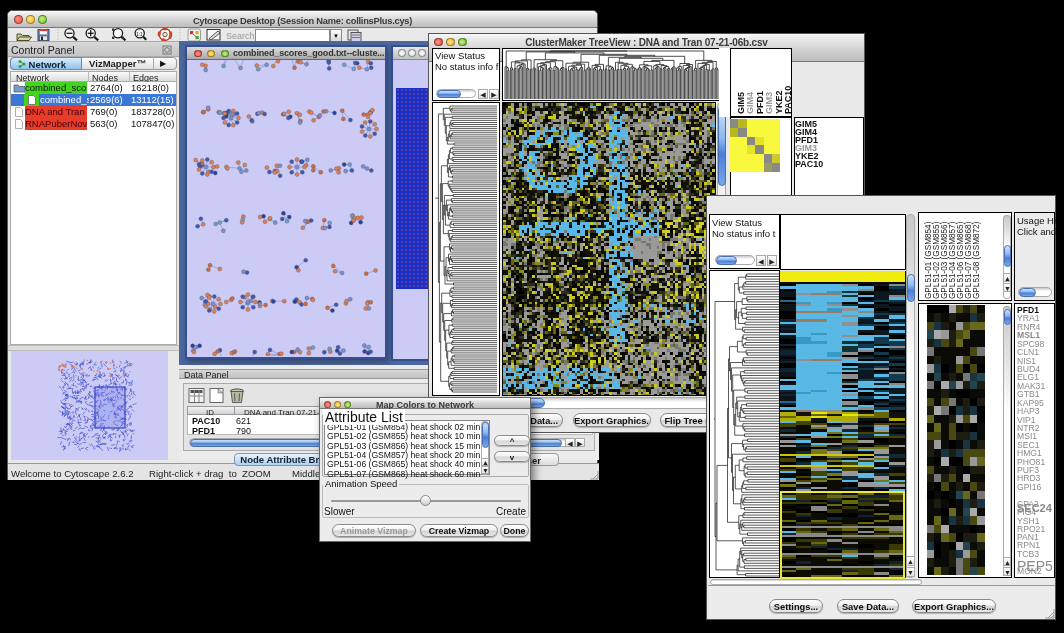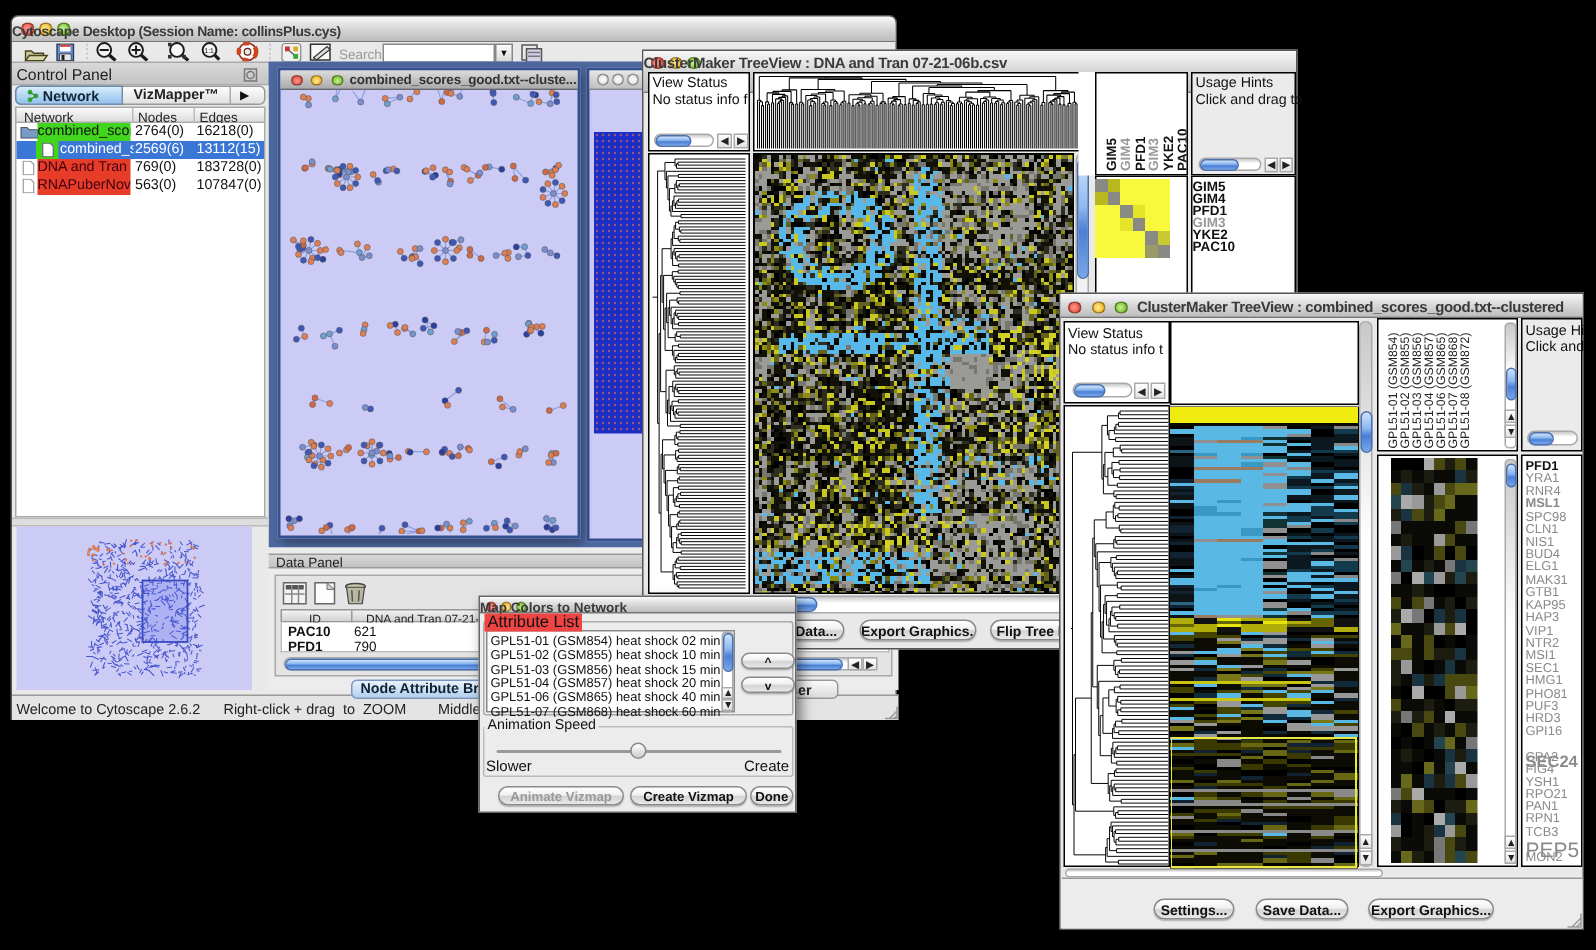--- a/index.html
+++ b/index.html
@@ -4,21 +4,21 @@
 body{width:1064px;height:633px;background:#000;overflow:hidden;position:relative;
  font-family:"Liberation Sans",sans-serif;-webkit-font-smoothing:antialiased}
 .abs{position:absolute}
 .titlebar{background:linear-gradient(#f4f4f4,#d8d8d8 45%,#bdbdbd);border-bottom:1px solid #777;
  border-top:1px solid #f8f8f8}
 .tl{position:absolute;top:3px;width:8.5px;height:8.5px;border-radius:50%;border:0.5px solid rgba(0,0,0,.35)}
 .tl.r{background:radial-gradient(circle at 3px 3px,#ff9990,#ec6456 60%,#c33)}
 .tl.y{background:radial-gradient(circle at 3px 3px,#ffe9a0,#f5c440 60%,#d90)}
 .tl.g{background:radial-gradient(circle at 3px 3px,#c8f0a0,#8ece46 60%,#591)}
 .tl.w{background:radial-gradient(circle at 3px 3px,#fff,#e8e8e8 60%,#bbb)}
-.wtitle{position:absolute;width:100%;font-weight:bold;color:#3a3a3a;white-space:nowrap}
+.wtitle{position:absolute;width:100%;text-align:center;font-weight:bold;color:#3a3a3a;white-space:nowrap}
 .aquab{position:absolute;background:linear-gradient(#fff,#f0f0f0 45%,#d4d4d4 55%,#e8e8e8);
  border:1px solid #8a8a8a;border-radius:9px;text-align:center;font-weight:bold;color:#111;
  box-shadow:0 1px 1px rgba(0,0,0,.25);white-space:nowrap;overflow:hidden}
 .strack{position:absolute;background:linear-gradient(#c8c8c8,#fff 40%,#fff);border:1px solid #aaa;border-radius:99px}
 .spill{position:absolute;border-radius:99px;background:linear-gradient(#cfe2fa,#8db8f0 40%,#4a7fd6 60%,#78a8e8);
  border:1px solid #4a6fb0}
 .sarrow{position:absolute;background:linear-gradient(#fff,#e2e2e2);border:1px solid #aaa;
  font-size:7px;text-align:center;color:#222}
 .panel{position:absolute;border:1px solid #000;background:#fff}
 .gpanel{position:absolute;border:1px solid #000;background:#ebebeb}
@@ -608,27 +608,20 @@
     <div class="spill" style="left:288.5px;top:72px;width:8px;height:80px"></div>
     <div class="panel" style="left:290px;top:14px;width:11px;height:69px;border:none;background:#fff"></div>
     <div class="panel" style="left:301px;top:14px;width:62px;height:69px;border-top:1px solid #000"><svg width="60" height="67">
         <text transform="translate(13,65) rotate(-90)" font-size="9" font-weight="bold" fill="#111" font-family="Liberation Sans">GIM5</text>
         <text transform="translate(22,65) rotate(-90)" font-size="9" font-weight="bold" fill="#999" font-family="Liberation Sans">GIM4</text>
         <text transform="translate(32,65) rotate(-90)" font-size="9" font-weight="bold" fill="#111" font-family="Liberation Sans">PFD1</text>
         <text transform="translate(41,65) rotate(-90)" font-size="9" font-weight="bold" fill="#999" font-family="Liberation Sans">GIM3</text>
         <text transform="translate(51,65) rotate(-90)" font-size="9" font-weight="bold" fill="#111" font-family="Liberation Sans">YKE2</text>
         <text transform="translate(60,65) rotate(-90)" font-size="9" font-weight="bold" fill="#111" font-family="Liberation Sans">PAC10</text>
       </svg></div>
-    <div class="gpanel" style="left:365px;top:14px;width:70px;height:69px">
-      <div style="position:absolute;left:2px;top:1px;font-size:9.5px;color:#111;white-space:nowrap">Usage Hints<br>Click and drag to</div>
-      <div class="strack" style="left:4px;top:56px;width:42px;height:9px"></div>
-      <div class="spill" style="left:5px;top:56.5px;width:26px;height:8px"></div>
-      <div class="sarrow" style="left:48px;top:56px;width:9px;height:10px;line-height:10px">◀</div>
-      <div class="sarrow" style="left:58px;top:56px;width:9px;height:10px;line-height:10px">▶</div>
-    </div>
     <div class="panel" style="left:301px;top:83px;width:62px;height:279px"></div>
     <div class="panel" style="left:365px;top:83px;width:70px;height:279px"></div>
     <svg style="position:absolute;left:301px;top:85px" width="50.4" height="52.8" shape-rendering="crispEdges">
       <path fill="#8a8a84" d="M0 0h8.4v8.8h-8.4zM8.4 8.8h8.4v8.8h-8.4zM16.8 17.6h8.4v8.8h-8.4zM25.2 26.4h8.4v8.8h-8.4zM33.6 35.2h8.4v8.8h-8.4zM42 44h8.4v8.8h-8.4z"></path>
       <path fill="#b8b81e" d="M8.4 0h8.4v8.8h-8.4zM0 8.8h8.4v8.8h-8.4z"></path>
       <path fill="#f8f83c" d="M16.8 0h8.4v8.8h-8.4zM25.2 0h8.4v8.8h-8.4zM33.6 0h8.4v8.8h-8.4zM42 0h8.4v8.8h-8.4zM16.8 8.8h8.4v8.8h-8.4zM25.2 8.8h8.4v8.8h-8.4zM33.6 8.8h8.4v8.8h-8.4zM42 8.8h8.4v8.8h-8.4zM0 17.6h8.4v8.8h-8.4zM8.4 17.6h8.4v8.8h-8.4zM33.6 17.6h8.4v8.8h-8.4zM42 17.6h8.4v8.8h-8.4zM0 26.4h8.4v8.8h-8.4zM8.4 26.4h8.4v8.8h-8.4zM33.6 26.4h8.4v8.8h-8.4zM42 26.4h8.4v8.8h-8.4zM0 35.2h8.4v8.8h-8.4zM8.4 35.2h8.4v8.8h-8.4zM16.8 35.2h8.4v8.8h-8.4zM25.2 35.2h8.4v8.8h-8.4zM0 44h8.4v8.8h-8.4zM8.4 44h8.4v8.8h-8.4zM16.8 44h8.4v8.8h-8.4zM25.2 44h8.4v8.8h-8.4z"></path>
       <path fill="#e4e428" d="M25.2 17.6h8.4v8.8h-8.4zM16.8 26.4h8.4v8.8h-8.4z"></path>
       <path fill="#caca30" d="M42 35.2h8.4v8.8h-8.4z"></path>
       <path fill="#9a9a68" d="M33.6 44h8.4v8.8h-8.4z"></path>
     </svg>
@@ -639,26 +632,20 @@
     <div class="abs" style="left:366px;top:117px;font-size:9px;font-weight:bold;color:#111">YKE2</div>
     <div class="abs" style="left:366px;top:125px;font-size:9px;font-weight:bold;color:#111">PAC10</div>
     <div class="strack" style="left:3px;top:363px;width:280px;height:12px"></div>
     <div class="spill" style="left:4px;top:364px;width:112px;height:10px"></div>
     <div class="aquab" style="left:10px;top:379px;width:58px;height:14px;font-size:9.3px;line-height:14px">Settings...</div>
     <div class="aquab" style="left:72px;top:379px;width:62px;height:14px;font-size:9.3px;line-height:14px">Save Data...</div>
     <div class="aquab" style="left:144px;top:379px;width:78px;height:14px;font-size:9.3px;line-height:14px">Export Graphics...</div>
     <div class="aquab" style="left:231px;top:379px;width:78px;height:14px;font-size:9.3px;line-height:14px">Flip Tree Nodes</div>
   </div>
 <div class="abs" style="left:706px;top:195px;width:350px;height:425px;background:#e9e9e9;border:1px solid #555;z-index:3">
-    <div class="titlebar abs" style="left:0;top:0;width:100%;height:16px">
-      <div class="tl r" style="left:5px;top:3.5px"></div>
-      <div class="tl y" style="left:21px;top:3.5px"></div>
-      <div class="tl g" style="left:36px;top:3.5px"></div>
-      <div class="wtitle" style="top:2.5px;font-size:10px;letter-spacing:-0.25px;text-align:left;left:51px">ClusterMaker TreeView : combined_scores_good.txt--clustered</div>
-    </div>
     <div class="panel" style="left:2px;top:18px;width:71px;height:55px">
       <div style="position:absolute;left:2px;top:2px;font-size:9.5px;color:#111;white-space:nowrap">View Status<br>No status info t</div>
       <div class="strack" style="left:5px;top:40px;width:40px;height:10px"></div>
       <div class="spill" style="left:6px;top:40.5px;width:21px;height:9px"></div>
       <div class="sarrow" style="left:46px;top:40px;width:10px;height:11px;line-height:11px">◀</div>
       <div class="sarrow" style="left:57px;top:40px;width:10px;height:11px;line-height:11px">▶</div>
     </div>
     <div class="panel" style="left:73px;top:18px;width:126px;height:56px"></div>
     <div class="panel" style="left:2px;top:74px;width:71px;height:308px"><svg width="69" height="306">
         <path stroke="#000" stroke-width="0.65" fill="none" d="M36.7 3L69 3M36.7 5.5L69 5.5M36.7 3L36.7 5.5M35.7 4.3L36.7 4.3M35.7 8.1L69 8.1M35.7 4.3L35.7 8.1M35.6 10.6L69 10.6M35.6 13.2L69 13.2M35.6 10.6L35.6 13.2M33.9 11.9L35.6 11.9M33.9 15.7L69 15.7M33.9 11.9L33.9 15.7M32.9 13.8L33.9 13.8M32.9 18.2L69 18.2M32.9 13.8L32.9 18.2M33.7 20.8L69 20.8M33.7 23.3L69 23.3M33.7 20.8L33.7 23.3M29.3 16L32.9 16M29.3 22L33.7 22M29.3 16L29.3 22M28.3 6.2L35.7 6.2M28.3 19L29.3 19M28.3 6.2L28.3 19M37.8 28.4L69 28.4M37.8 30.9L69 30.9M37.8 28.4L37.8 30.9M36.8 25.8L69 25.8M36.8 29.6L37.8 29.6M36.8 25.8L36.8 29.6M32.2 27.7L36.8 27.7M32.2 33.5L69 33.5M32.2 27.7L32.2 33.5M36 36L69 36M36 38.5L69 38.5M36 36L36 38.5M36.7 41.1L69 41.1M36.7 43.6L69 43.6M36.7 41.1L36.7 43.6M36.4 46.1L69 46.1M36.4 48.7L69 48.7M36.4 46.1L36.4 48.7M32.3 42.3L36.7 42.3M32.3 47.4L36.4 47.4M32.3 42.3L32.3 47.4M31.3 37.3L36 37.3M31.3 44.9L32.3 44.9M31.3 37.3L31.3 44.9M34.9 51.2L69 51.2M34.9 53.8L69 53.8M34.9 51.2L34.9 53.8M28.6 41.1L31.3 41.1M28.6 52.5L34.9 52.5M28.6 41.1L28.6 52.5M26.6 30.6L32.2 30.6M26.6 46.8L28.6 46.8M26.6 30.6L26.6 46.8M34.1 58.8L69 58.8M34.1 61.4L69 61.4M34.1 58.8L34.1 61.4M32.6 56.3L69 56.3M32.6 60.1L34.1 60.1M32.6 56.3L32.6 60.1M25.6 38.7L26.6 38.7M25.6 58.2L32.6 58.2M25.6 38.7L25.6 58.2M24.6 12.6L28.3 12.6M24.6 48.4L25.6 48.4M24.6 12.6L24.6 48.4M36.1 66.4L69 66.4M36.1 69L69 69M36.1 66.4L36.1 69M33.2 63.9L69 63.9M33.2 67.7L36.1 67.7M33.2 63.9L33.2 67.7M35.3 71.5L69 71.5M35.3 74.1L69 74.1M35.3 71.5L35.3 74.1M33.7 72.8L35.3 72.8M33.7 76.6L69 76.6M33.7 72.8L33.7 76.6M32.2 65.8L33.2 65.8M32.2 74.7L33.7 74.7M32.2 65.8L32.2 74.7M37.2 81.7L69 81.7M37.2 84.2L69 84.2M37.2 81.7L37.2 84.2M36.2 79.1L69 79.1M36.2 82.9L37.2 82.9M36.2 79.1L36.2 82.9M27.4 70.3L32.2 70.3M27.4 81L36.2 81M27.4 70.3L27.4 81M34.5 89.3L69 89.3M34.5 91.8L69 91.8M34.5 89.3L34.5 91.8M33.5 86.7L69 86.7M33.5 90.6L34.5 90.6M33.5 86.7L33.5 90.6M32.5 88.7L33.5 88.7M32.5 94.4L69 94.4M32.5 88.7L32.5 94.4M34.2 99.4L69 99.4M34.2 102L69 102M34.2 99.4L34.2 102M34.9 109.6L69 109.6M34.9 112.1L69 112.1M34.9 109.6L34.9 112.1M33.9 110.9L34.9 110.9M33.9 114.7L69 114.7M33.9 110.9L33.9 114.7M32.9 107.1L69 107.1M32.9 112.8L33.9 112.8M32.9 107.1L32.9 112.8M31.6 104.5L69 104.5M31.6 109.9L32.9 109.9M31.6 104.5L31.6 109.9M30.6 100.7L34.2 100.7M30.6 107.2L31.6 107.2M30.6 100.7L30.6 107.2M37.4 119.7L69 119.7M37.4 122.3L69 122.3M37.4 119.7L37.4 122.3M34.9 117.2L69 117.2M34.9 121L37.4 121M34.9 117.2L34.9 121M34.8 124.8L69 124.8M34.8 127.4L69 127.4M34.8 124.8L34.8 127.4M36.5 132.4L69 132.4M36.5 135L69 135M36.5 132.4L36.5 135M33.8 140L69 140M33.8 142.6L69 142.6M33.8 140L33.8 142.6M32.8 137.5L69 137.5M32.8 141.3L33.8 141.3M32.8 137.5L32.8 141.3M31.3 133.7L36.5 133.7M31.3 139.4L32.8 139.4M31.3 133.7L31.3 139.4M35.1 145.1L69 145.1M35.1 147.7L69 147.7M35.1 145.1L35.1 147.7M30.3 136.6L31.3 136.6M30.3 146.4L35.1 146.4M30.3 136.6L30.3 146.4M29.3 141.5L30.3 141.5M29.3 150.2L69 150.2M29.3 141.5L29.3 150.2M27.7 129.9L69 129.9M27.7 145.8L29.3 145.8M27.7 129.9L27.7 145.8M26.7 126.1L34.8 126.1M26.7 137.9L27.7 137.9M26.7 126.1L26.7 137.9M34.9 157.8L69 157.8M34.9 160.3L69 160.3M34.9 157.8L34.9 160.3M33.9 155.3L69 155.3M33.9 159.1L34.9 159.1M33.9 155.3L33.9 159.1M32.9 152.7L69 152.7M32.9 157.2L33.9 157.2M32.9 152.7L32.9 157.2M25.7 132L26.7 132M25.7 155L32.9 155M25.7 132L25.7 155M34.5 162.9L69 162.9M34.5 165.4L69 165.4M34.5 162.9L34.5 165.4M24.7 143.5L25.7 143.5M24.7 164.2L34.5 164.2M24.7 143.5L24.7 164.2M23.7 119.1L34.9 119.1M23.7 153.8L24.7 153.8M23.7 119.1L23.7 153.8M22.7 104L30.6 104M22.7 136.5L23.7 136.5M22.7 104L22.7 136.5M21.5 96.9L69 96.9M21.5 120.2L22.7 120.2M21.5 96.9L21.5 120.2M20.5 91.5L32.5 91.5M20.5 108.6L21.5 108.6M20.5 91.5L20.5 108.6M19.5 75.6L27.4 75.6M19.5 100L20.5 100M19.5 75.6L19.5 100M37.6 168L69 168M37.6 170.5L69 170.5M37.6 168L37.6 170.5M36.3 175.6L69 175.6M36.3 178.1L69 178.1M36.3 175.6L36.3 178.1M35.3 176.8L36.3 176.8M35.3 180.6L69 180.6M35.3 176.8L35.3 180.6M33.6 173L69 173M33.6 178.7L35.3 178.7M33.6 173L33.6 178.7M32.6 169.2L37.6 169.2M32.6 175.9L33.6 175.9M32.6 169.2L32.6 175.9M36.7 185.7L69 185.7M36.7 188.3L69 188.3M36.7 185.7L36.7 188.3M32.9 187L36.7 187M32.9 190.8L69 190.8M32.9 187L32.9 190.8M37.2 195.9L69 195.9M37.2 198.4L69 198.4M37.2 195.9L37.2 198.4M35.1 193.3L69 193.3M35.1 197.1L37.2 197.1M35.1 193.3L35.1 197.1M37.2 200.9L69 200.9M37.2 203.5L69 203.5M37.2 200.9L37.2 203.5M35.2 202.2L37.2 202.2M35.2 206L69 206M35.2 202.2L35.2 206M34.1 195.2L35.1 195.2M34.1 204.1L35.2 204.1M34.1 195.2L34.1 204.1M29.2 188.9L32.9 188.9M29.2 199.7L34.1 199.7M29.2 188.9L29.2 199.7M37.9 208.6L69 208.6M37.9 211.1L69 211.1M37.9 208.6L37.9 211.1M33.7 209.8L37.9 209.8M33.7 213.6L69 213.6M33.7 209.8L33.7 213.6M35.8 216.2L69 216.2M35.8 218.7L69 218.7M35.8 216.2L35.8 218.7M32.7 211.7L33.7 211.7M32.7 217.4L35.8 217.4M32.7 211.7L32.7 217.4M31.7 214.6L32.7 214.6M31.7 221.3L69 221.3M31.7 214.6L31.7 221.3M25.3 194.3L29.2 194.3M25.3 217.9L31.7 217.9M25.3 194.3L25.3 217.9M34.9 226.3L69 226.3M34.9 228.9L69 228.9M34.9 226.3L34.9 228.9M33.9 227.6L34.9 227.6M33.9 231.4L69 231.4M33.9 227.6L33.9 231.4M32.9 229.5L33.9 229.5M32.9 233.9L69 233.9M32.9 229.5L32.9 233.9M31.9 223.8L69 223.8M31.9 231.7L32.9 231.7M31.9 223.8L31.9 231.7M34.5 236.5L69 236.5M34.5 239L69 239M34.5 236.5L34.5 239M30.9 227.8L31.9 227.8M30.9 237.7L34.5 237.7M30.9 227.8L30.9 237.7M23.5 206.1L25.3 206.1M23.5 232.8L30.9 232.8M23.5 206.1L23.5 232.8M22.5 183.2L69 183.2M22.5 219.4L23.5 219.4M22.5 183.2L22.5 219.4M21.5 172.6L32.6 172.6M21.5 201.3L22.5 201.3M21.5 172.6L21.5 201.3M18.5 87.8L19.5 87.8M18.5 186.9L21.5 186.9M18.5 87.8L18.5 186.9M34 241.6L69 241.6M34 244.1L69 244.1M34 241.6L34 244.1M33 242.8L34 242.8M33 246.6L69 246.6M33 242.8L33 246.6M33.8 254.2L69 254.2M33.8 256.8L69 256.8M33.8 254.2L33.8 256.8M32.8 251.7L69 251.7M32.8 255.5L33.8 255.5M32.8 251.7L32.8 255.5M31.8 253.6L32.8 253.6M31.8 259.3L69 259.3M31.8 253.6L31.8 259.3M30.8 249.2L69 249.2M30.8 256.5L31.8 256.5M30.8 249.2L30.8 256.5M37.5 261.9L69 261.9M37.5 264.4L69 264.4M37.5 261.9L37.5 264.4M29.8 252.8L30.8 252.8M29.8 263.1L37.5 263.1M29.8 252.8L29.8 263.1M28.8 244.7L33 244.7M28.8 258L29.8 258M28.8 244.7L28.8 258M17.5 137.4L18.5 137.4M17.5 251.3L28.8 251.3M17.5 137.4L17.5 251.3M35.3 269.5L69 269.5M35.3 272L69 272M35.3 269.5L35.3 272M33.7 270.7L35.3 270.7M33.7 274.5L69 274.5M33.7 270.7L33.7 274.5M32.5 266.9L69 266.9M32.5 272.6L33.7 272.6M32.5 266.9L32.5 272.6M7 194.4L17.5 194.4M7 269.8L32.5 269.8M7 194.4L7 269.8M33.7 282.2L69 282.2M33.7 284.7L69 284.7M33.7 282.2L33.7 284.7M35.8 287.2L69 287.2M35.8 289.8L69 289.8M35.8 287.2L35.8 289.8M34 288.5L35.8 288.5M34 292.3L69 292.3M34 288.5L34 292.3M32.7 283.4L33.7 283.4M32.7 290.4L34 290.4M32.7 283.4L32.7 290.4M31.7 279.6L69 279.6M31.7 286.9L32.7 286.9M31.7 279.6L31.7 286.9M30.7 277.1L69 277.1M30.7 283.3L31.7 283.3M30.7 277.1L30.7 283.3M34.4 294.8L69 294.8M34.4 297.4L69 297.4M34.4 294.8L34.4 297.4M29.7 280.2L30.7 280.2M29.7 296.1L34.4 296.1M29.7 280.2L29.7 296.1M28.1 288.1L29.7 288.1M28.1 299.9L69 299.9M28.1 288.1L28.1 299.9M35.6 302.5L69 302.5M35.6 305L69 305M35.6 302.5L35.6 305M27.1 294L28.1 294M27.1 303.7L35.6 303.7M27.1 294L27.1 303.7M6 232.1L7 232.1M6 298.9L27.1 298.9M6 232.1L6 298.9M5 30.5L24.6 30.5M5 265.5L6 265.5M5 30.5L5 265.5M4 148L5 148"></path>
@@ -776,21 +763,21 @@
       <path d="M10 1 L10 10 L1 10 M10 4 L4 10 M10 7 L7 10" stroke="#999" fill="none"></path>
     </svg>
   </div>
 <div class="abs" style="left:319px;top:397px;width:212px;height:145px;background:#ececec;border:1px solid #666;box-shadow:3px 4px 8px rgba(0,0,0,.5);z-index:4">
     <div class="titlebar abs" style="left:0;top:0;width:100%;height:11px">
       <div class="tl r" style="left:4px;top:2px;width:7px;height:7px"></div>
       <div class="tl y" style="left:14px;top:2px;width:7px;height:7px"></div>
       <div class="tl g" style="left:24px;top:2px;width:7px;height:7px"></div>
       <div class="wtitle" style="top:1px;font-size:9px">Map Colors to Network</div>
     </div>
-    <div class="abs" style="left:3px;top:11px;font-size:11px;color:#111;background:#ef4444;z-index:3;padding:0 2px">Attribute List</div>
+    <div class="abs" style="left:3px;top:11px;font-size:14px;color:#111;background:#ffffff;z-index:3;padding:0 2px">Attribute List</div>
     <div class="abs" style="left:2px;top:16px;width:207px;height:63px;border:1px solid #aaa;border-radius:2px"></div>
     <div class="abs" style="left:4px;top:22px;width:166px;height:55px;background:#fff;border:1px solid #888">
       <div style="position:absolute;left:2px;top:1.0px;font-size:8.6px;color:#111;white-space:nowrap">GPL51-01 (GSM854) heat shock 02 min</div>
       <div style="position:absolute;left:2px;top:10.3px;font-size:8.6px;color:#111;white-space:nowrap">GPL51-02 (GSM855) heat shock 10 min</div>
       <div style="position:absolute;left:2px;top:19.6px;font-size:8.6px;color:#111;white-space:nowrap">GPL51-03 (GSM856) heat shock 15 min</div>
       <div style="position:absolute;left:2px;top:28.9px;font-size:8.6px;color:#111;white-space:nowrap">GPL51-04 (GSM857) heat shock 20 min</div>
       <div style="position:absolute;left:2px;top:38.2px;font-size:8.6px;color:#111;white-space:nowrap">GPL51-06 (GSM865) heat shock 40 min</div>
       <div style="position:absolute;left:2px;top:47.5px;font-size:8.6px;color:#111;white-space:nowrap">GPL51-07 (GSM868) heat shock 60 min</div>
       <div class="strack" style="left:156px;top:0px;width:8px;height:54px;border-radius:3px"></div>
       <div class="spill" style="left:156.5px;top:1px;width:7px;height:26px"></div>

